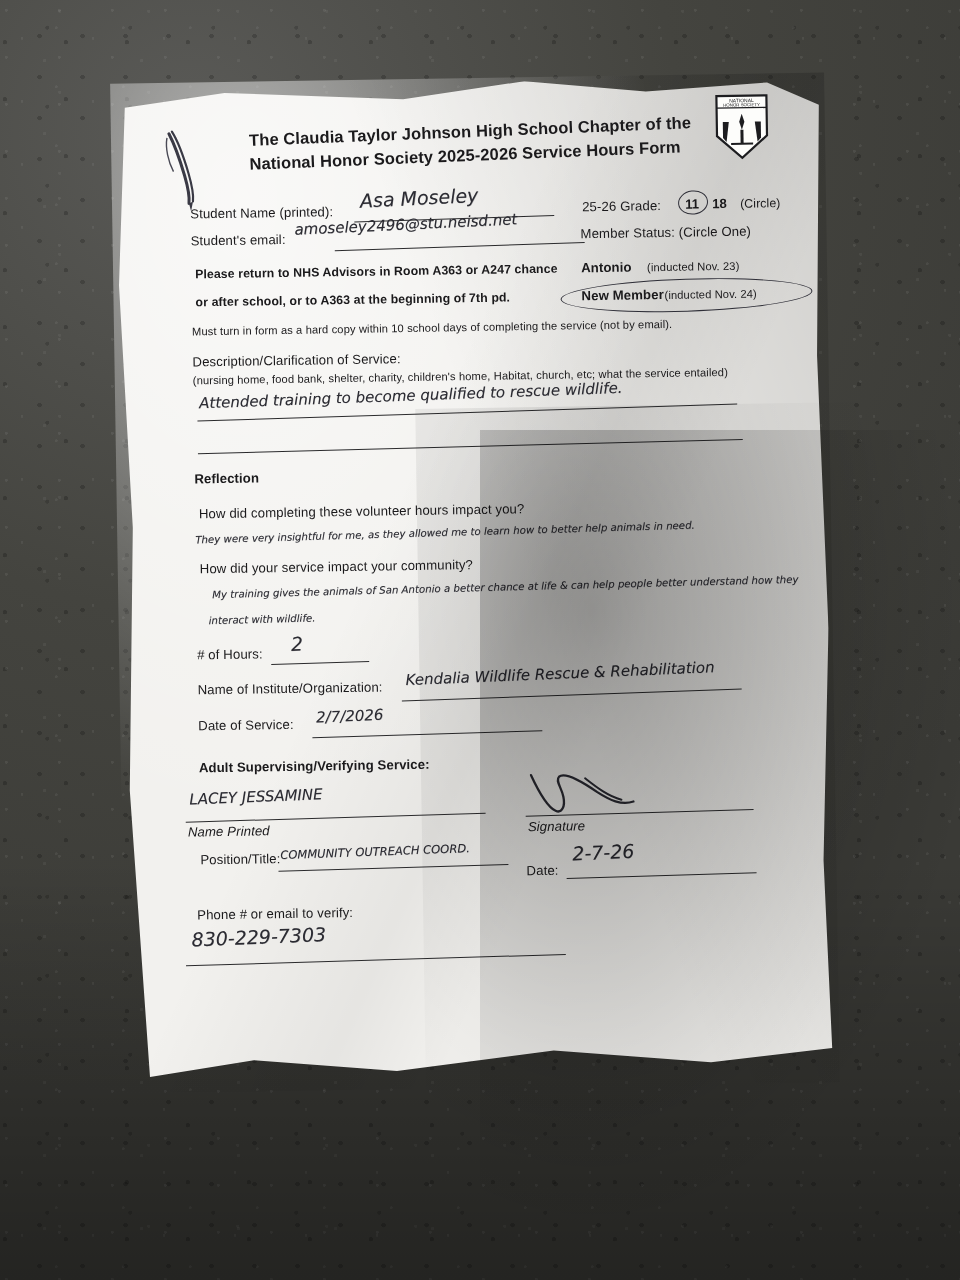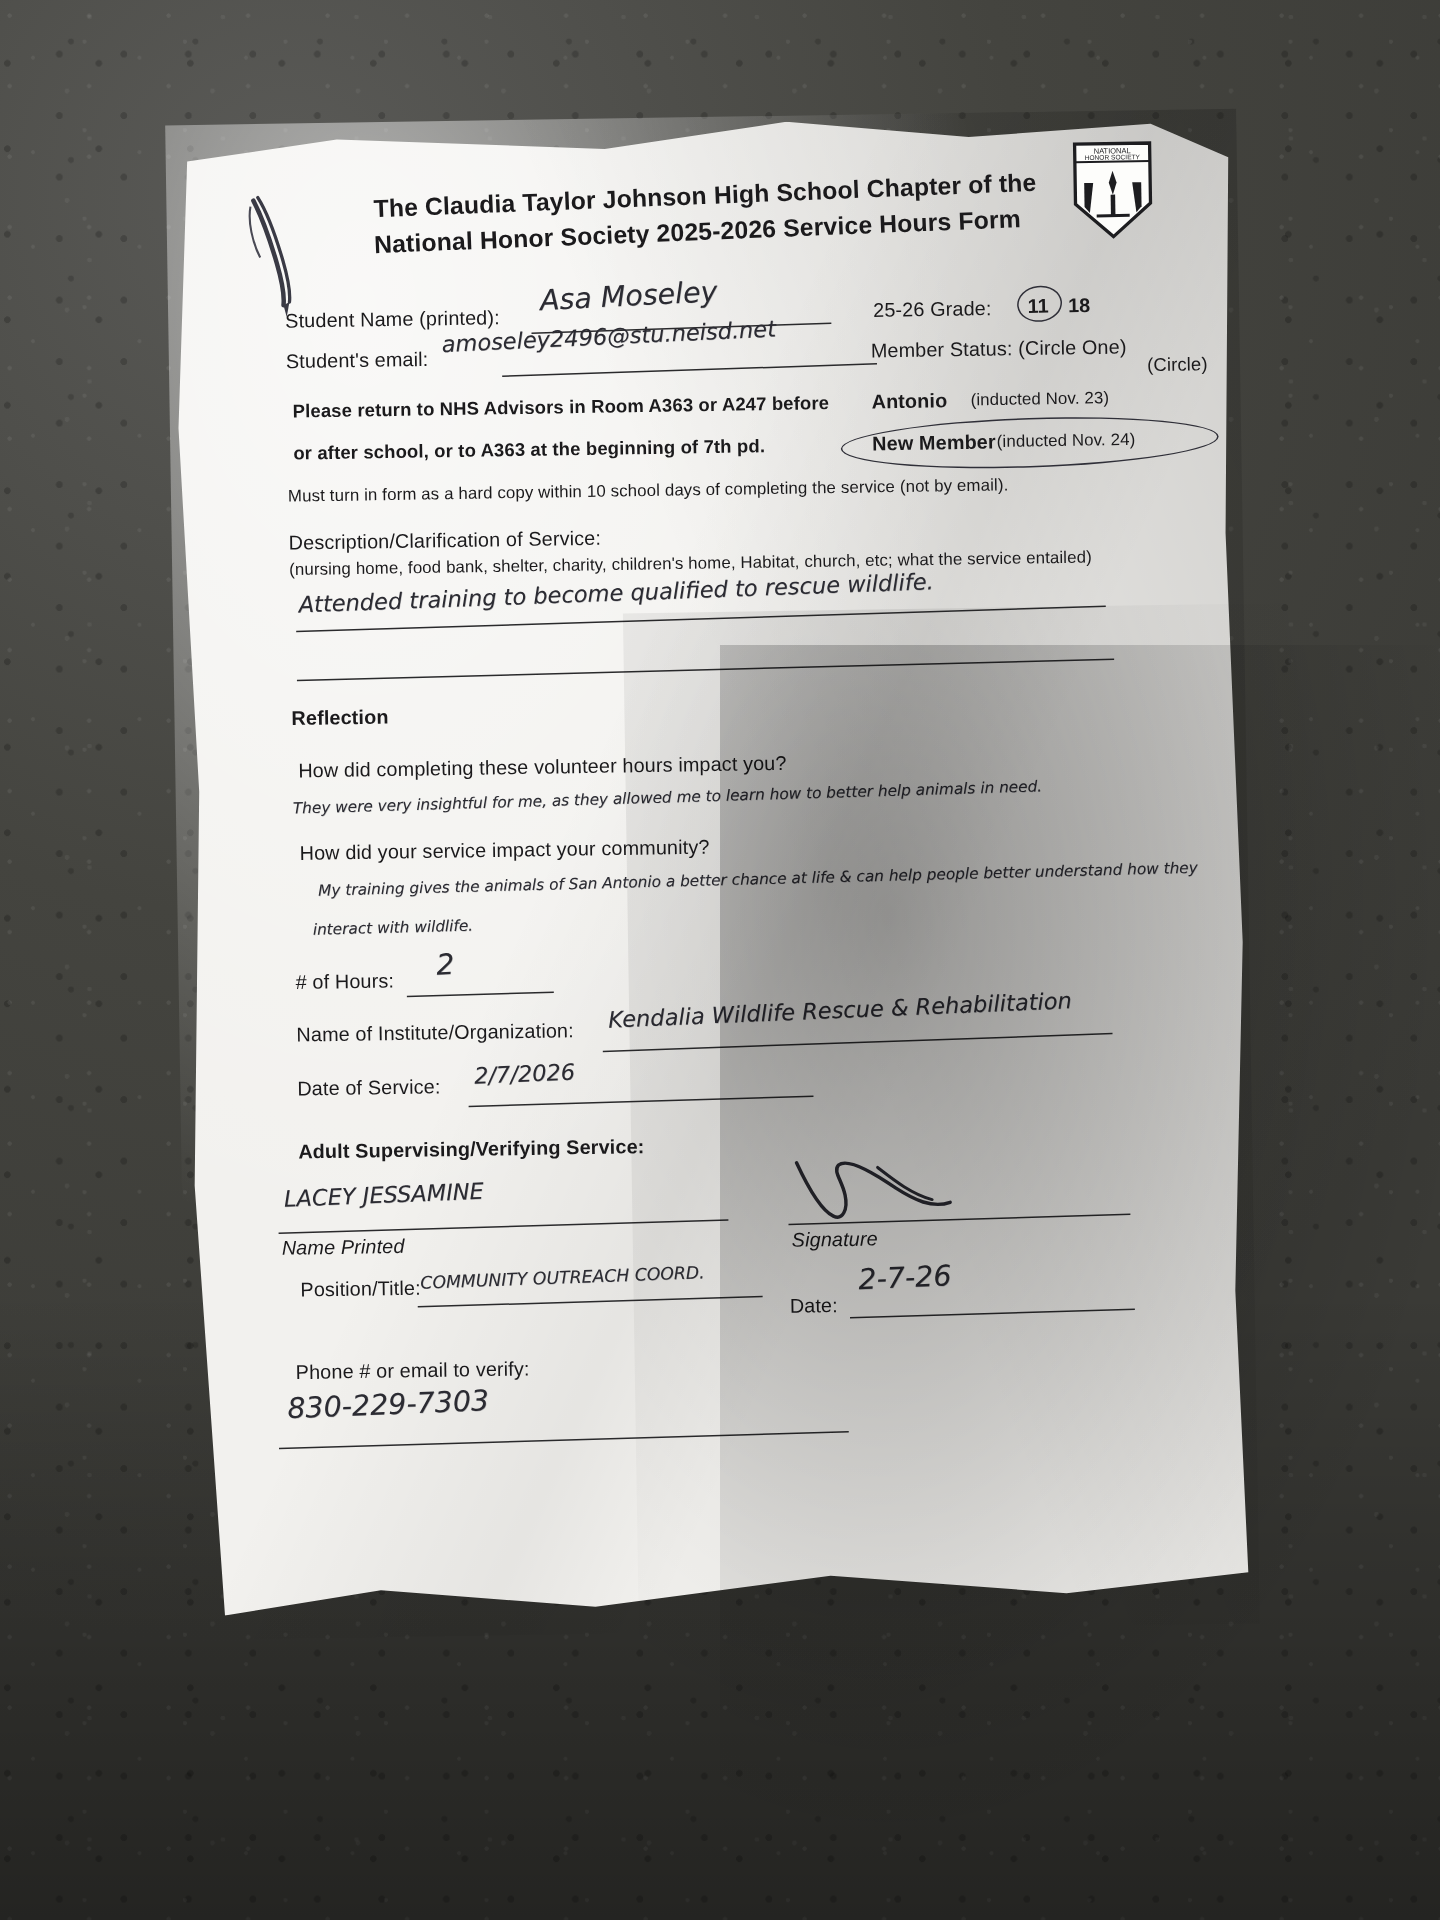--- a/index.html
+++ b/index.html
@@ -202,26 +202,26 @@
       <div class="hw hw-lg" style="left:248px; top:110px; transform:rotate(-2deg);">Asa Moseley</div>
 
       <div class="t sz13" style="left:78px; top:151px;">Student's email:</div>
       <div class="line" style="left:222px; top:168px; width:250px; transform:rotate(-1deg);"></div>
       <div class="hw hw-md" style="left:182px; top:140px; transform:rotate(-1.8deg);">amoseley2496@stu.neisd.net</div>
 
       <div class="t sz13" style="left:470px; top:123px;">25-26 Grade:</div>
       <div class="t sz13 bold" style="left:573px; top:122px;">11</div>
       <div class="circle-ann" style="left:566px; top:116px; width:28px; height:22px; transform:rotate(-6deg);"></div>
       <div class="t sz13 bold" style="left:600px; top:122px;">18</div>
-      <div class="t sz12" style="left:652px; top:123px;margin-top:40px;">(Circle)</div>
+      <div class="t sz12" style="left:628px; top:123px;">(Circle)</div>
 
       <div class="t sz13" style="left:468px; top:150px;">Member Status: (Circle One)</div>
 
       <div class="t sz12 bold" style="left:82px; top:185px;">
-        <span>Please return to NHS Advisors in Room A363 or </span><span>A247</span><span> before</span>
+        <span>Please return to NHS Advisors in Room A363 or </span><span>A247</span><span> chance</span>
       </div>
       <div class="t sz12 bold" style="left:82px; top:213px;">or after school, or to A363 at the beginning of 7th pd.</div>
 
       <div class="t sz13 bold" style="left:468px; top:184px;">Antonio</div>
       <div class="t sz11" style="left:534px; top:186px;">(inducted Nov. 23)</div>
 
       <div class="t sz13 bold" style="left:468px; top:212px;">New Member</div>
       <div class="t sz11" style="left:551px; top:214px;">(inducted Nov. 24)</div>
       <div class="circle-ann" style="left:447px; top:204px; width:250px; height:31px; transform:rotate(-1deg);"></div>
 

